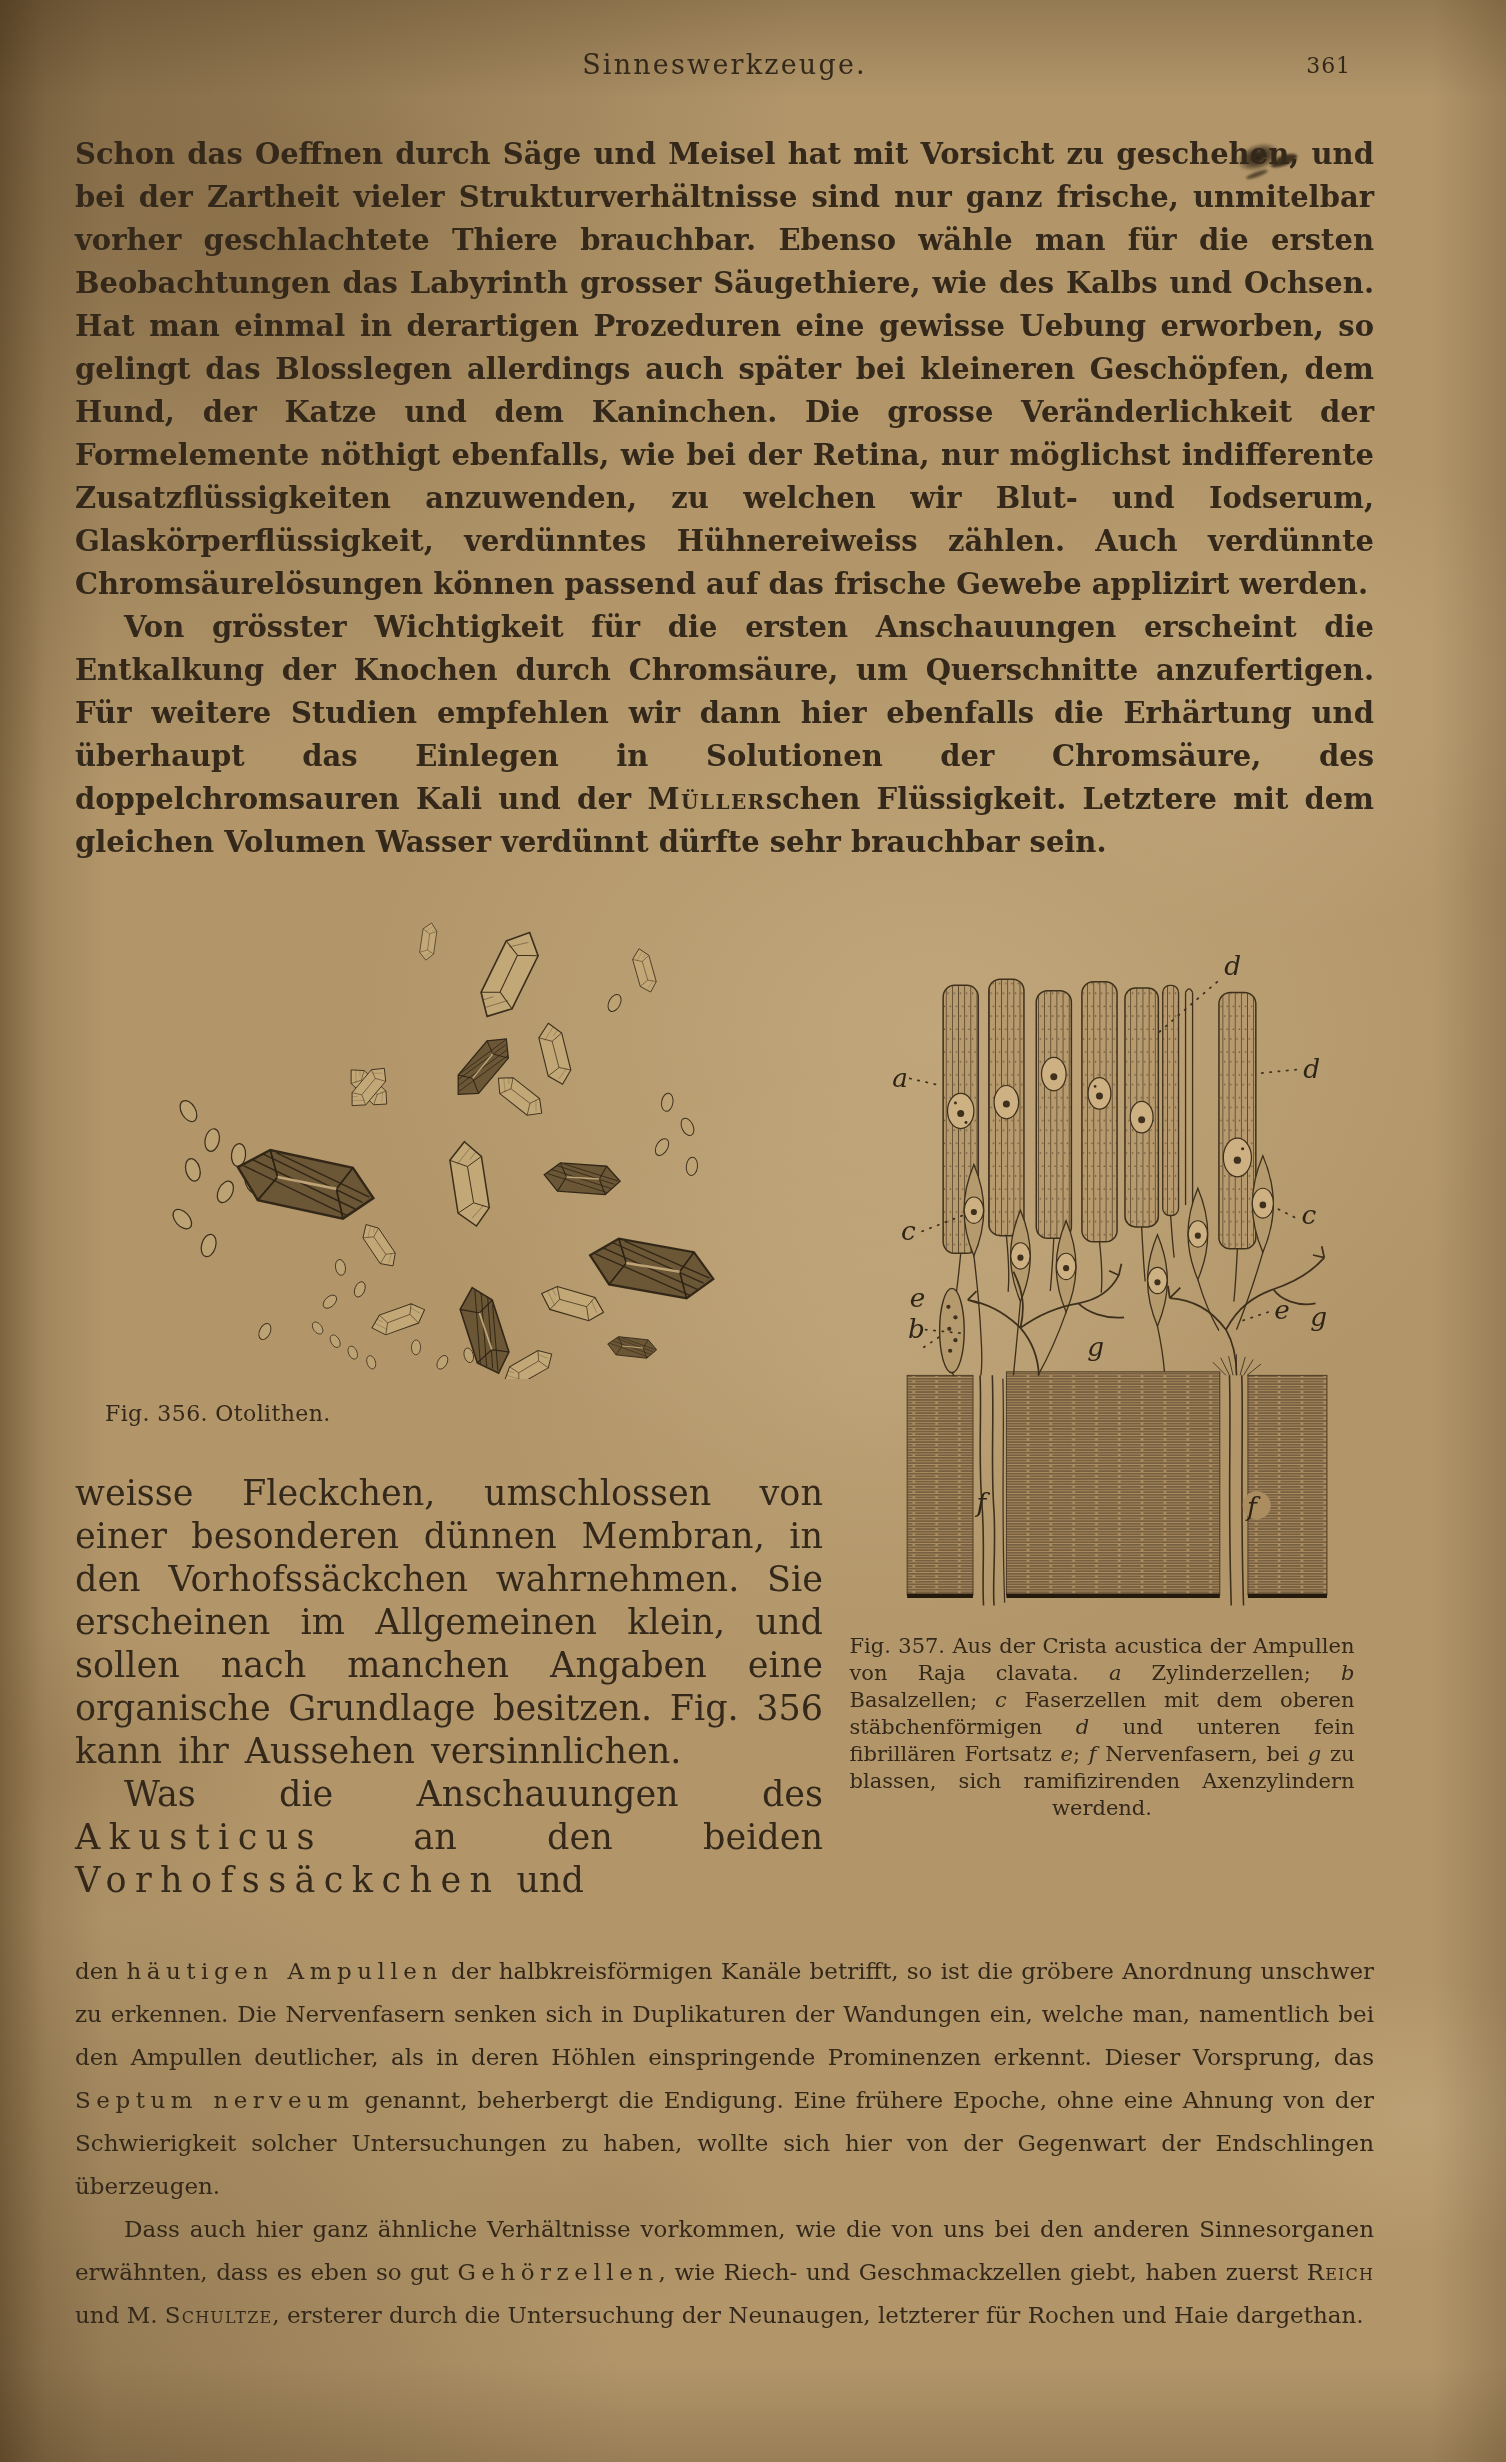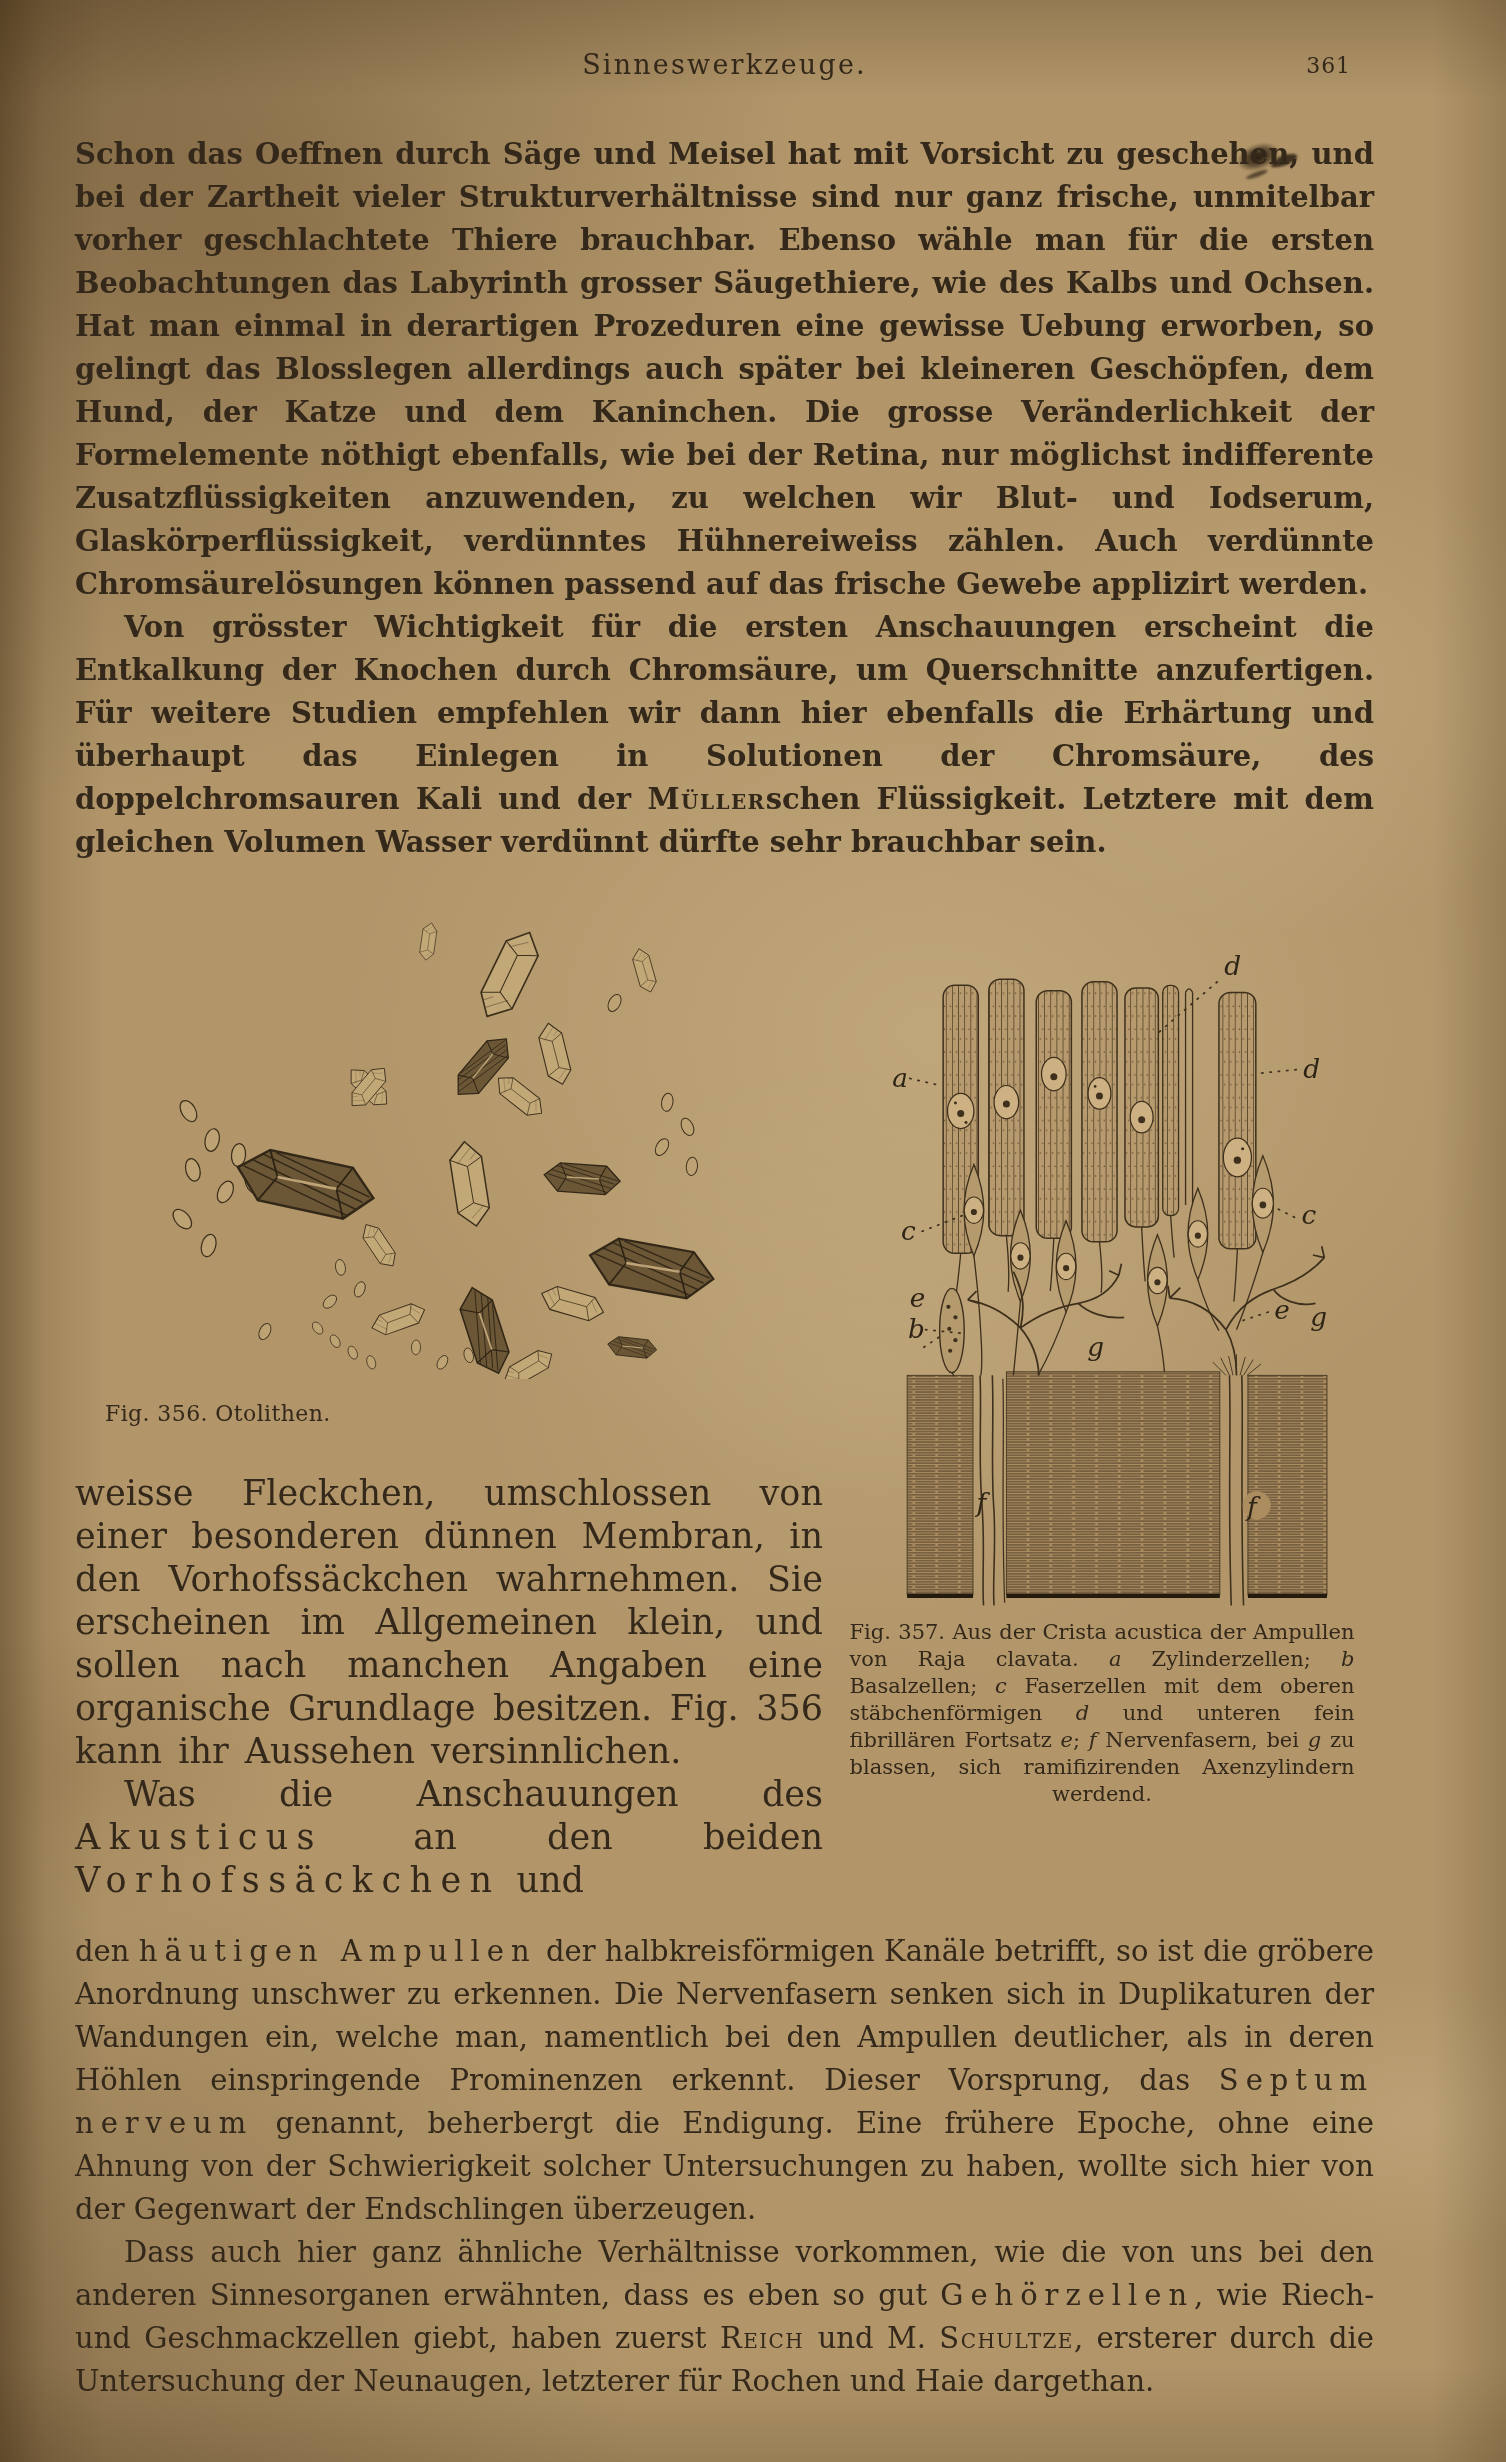--- a/index.html
+++ b/index.html
@@ -54,24 +54,24 @@
   .rightcol{width:518px;flex:0 0 518px;margin-left:23px;}
   .fig356-wrap{width:615px;margin-left:30px;}
   .figcap356{
     width:615px;margin-left:30px;margin-top:19px;
     font-size:22px;text-align:left;letter-spacing:0.4px;
   }
   .leftcol .coltext{margin-top:46px;font-size:35px;line-height:43px;text-align:justify;word-spacing:.14em;}
   .leftcol .coltext p{margin:0;}
   .fig357-wrap{width:492px;margin-left:10.5px;}
   .figcap357{
-    width:505px;margin-top:0;margin-left:3.5px;
+    width:505px;margin-top:14px;margin-left:3.5px;
     font-size:21px;line-height:27px;text-align:justify;text-align-last:center;
   }
-  .after-figs{margin-top:28px;font-size:29px;line-height:43px;text-align:justify;}
+  .after-figs{margin-top:48px;font-size:23px;line-height:43px;text-align:justify;}
   .after-figs p{margin:0;}
   .fig-label{font:italic 30px "DejaVu Serif","Liberation Serif",serif;fill:#2e2416;}
   svg .ln{stroke:#3e301c;fill:none;}
   svg .leader{stroke:#3e301c;stroke-width:2;stroke-dasharray:1.5 8;stroke-linecap:round;fill:none;}
 </style>
 </head>
 <body>
 
 <div class="page">
   <div class="ink-smudge"></div>

